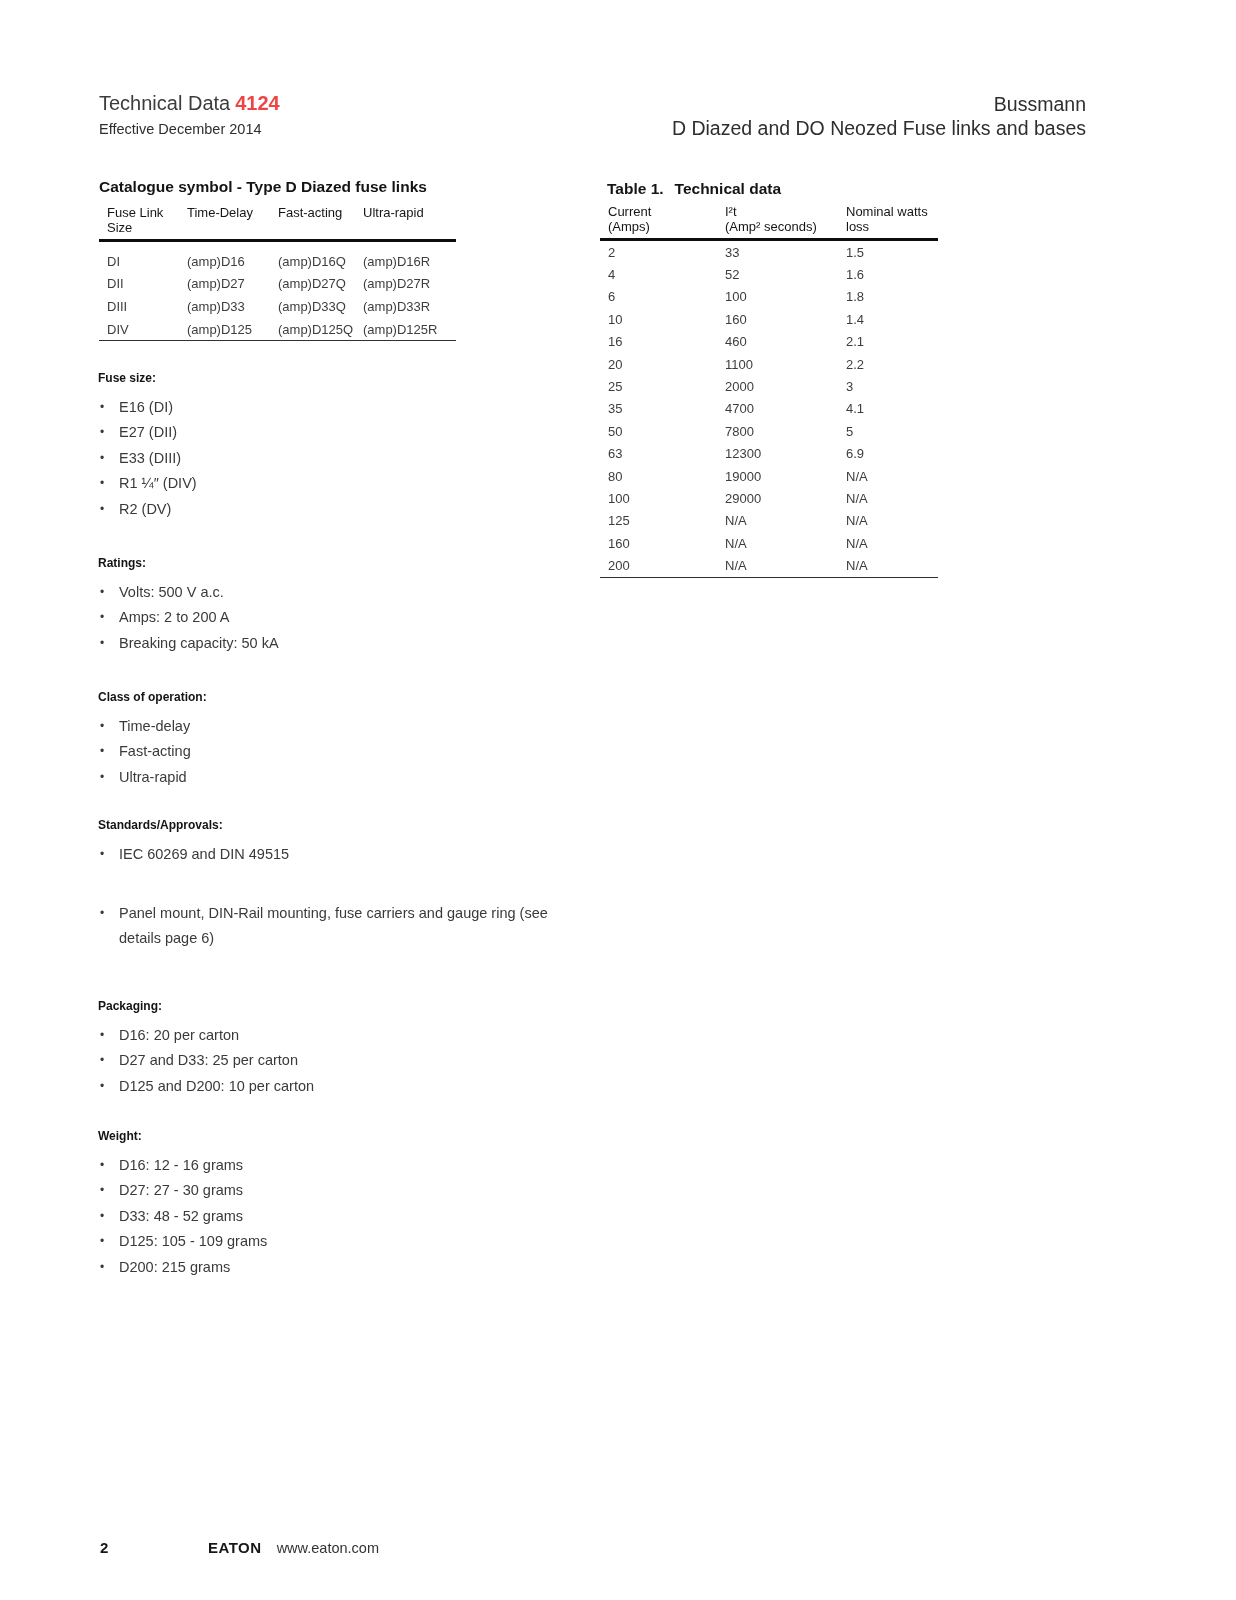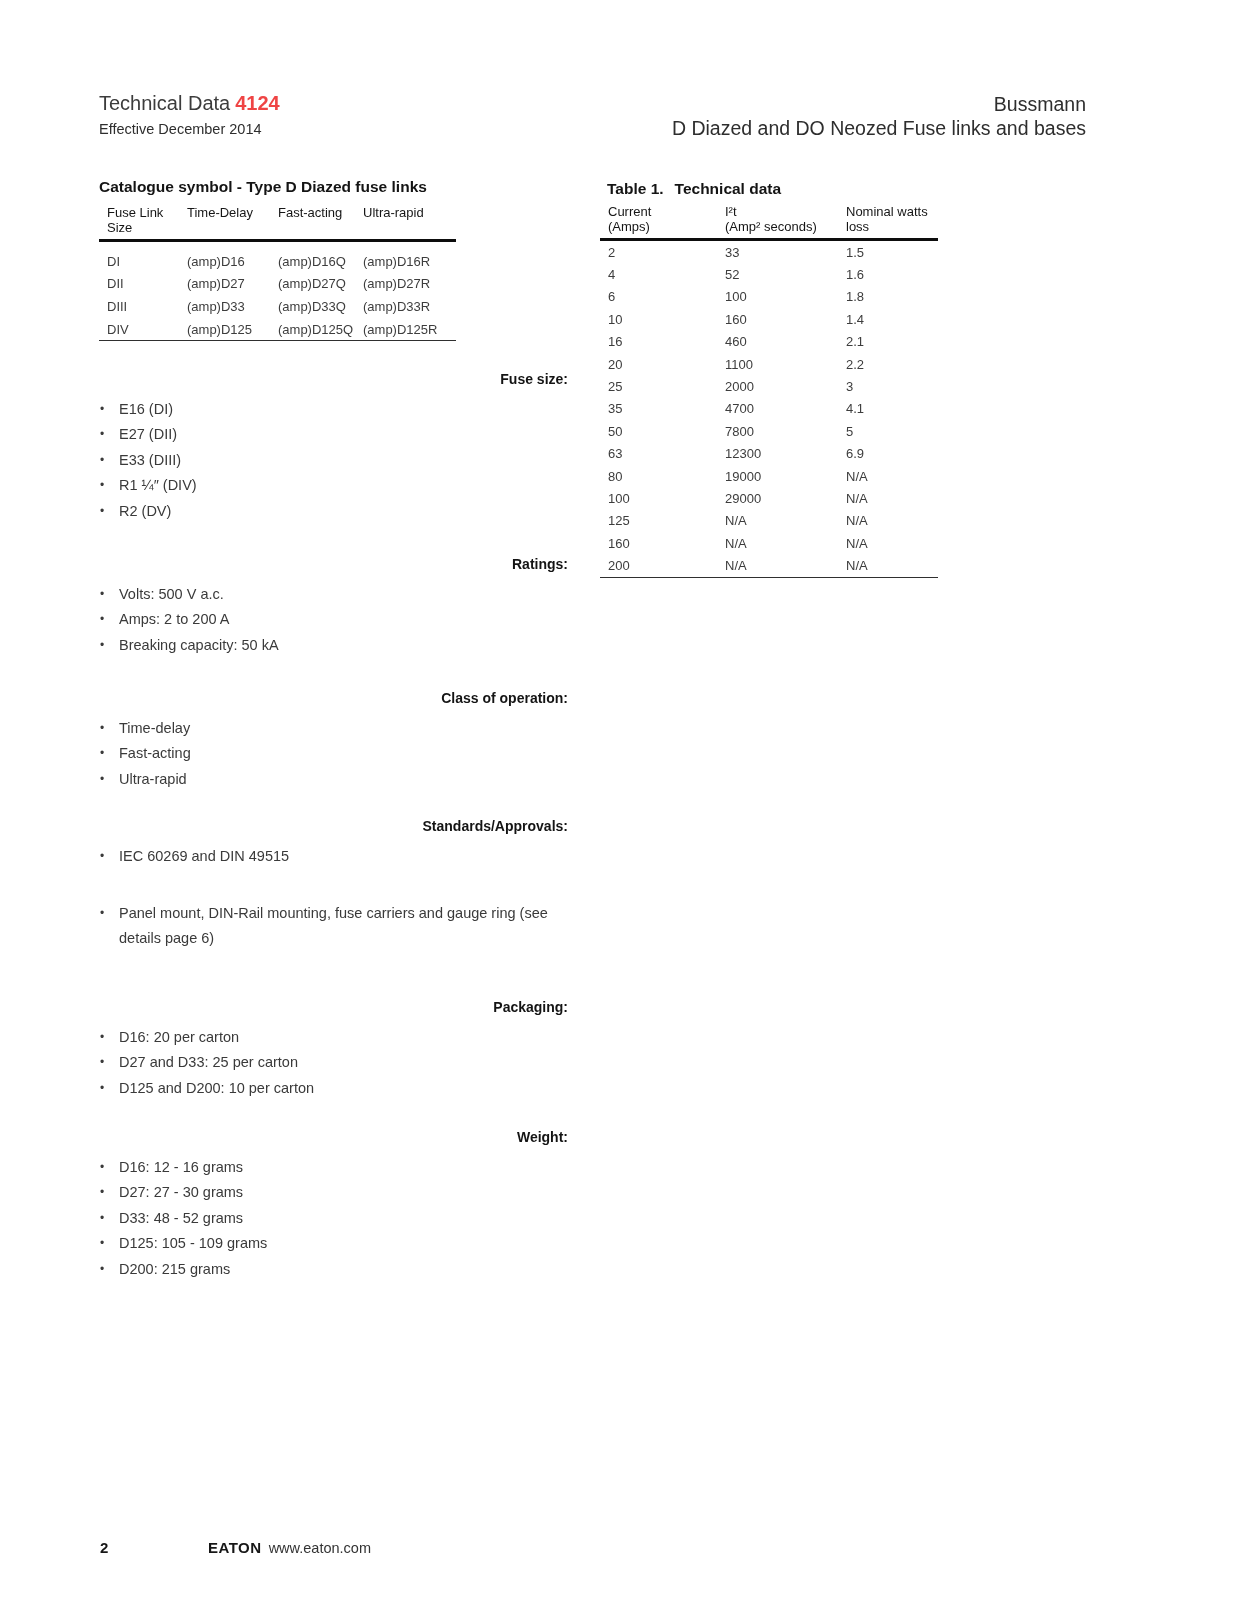--- a/index.html
+++ b/index.html
@@ -21,28 +21,28 @@
   thead th { font-weight:normal; color:#161616; line-height:14.5px; padding-bottom:4px; border-bottom:3.5px solid #0d0d0d; vertical-align:top; }
   tbody td { color:#3d3d3d; vertical-align:middle; }
   .cat-table { left:99px; top:206px; width:357px; border-bottom:1.5px solid #2f2f2f; }
   .cat-table tbody td { height:22.6px; }
   .cat-table tbody tr:first-child td { padding-top:8px; }
   .t1-table { left:600px; top:205px; width:338px; border-bottom:1.5px solid #2f2f2f; }
   .t1-table tbody td { height:22.4px; }
   .t1-title2 { margin-left:11px; }
   
   .sec { position:absolute; left:98px; width:470px; }
-  .sec h3 { margin:0 0 10px 0; font-size:14px; font-weight:bold; color:#141414;text-align:right; }
+  .sec h3 { margin:0 0 10px 0; font-size:12px; font-weight:bold; color:#141414; }
   .sec ul { list-style:none; margin:0; padding:0; }
   .sec li { position:relative; padding-left:21px; font-size:14.5px; line-height:25.4px; color:#3a3a3a; }
   .sec li .dot { position:absolute; left:2px; top:0; font-size:12px; color:#3a3a3a; }
   
   .footer-page { position:absolute; left:100px; top:1539px; font-size:15px; font-weight:bold; color:#161616; }
   .footer-brand-line { position:absolute; left:208px; top:1539px; font-size:14.5px; color:#333; }
-  .footer-brand-line .brand { font-weight:bold; font-size:15px; letter-spacing:0.5px; color:#161616; margin-right:7px; }
+  .footer-brand-line .brand { font-weight:bold; font-size:15px; letter-spacing:0.5px; color:#161616; margin-right:15px; }
 </style>
 </head>
 <body>
 
 <div class="page">
 
   <div class="hdr-left">
     <div class="doc-title">
       <span>Technical Data</span><span class="num">4124</span>
     </div>

